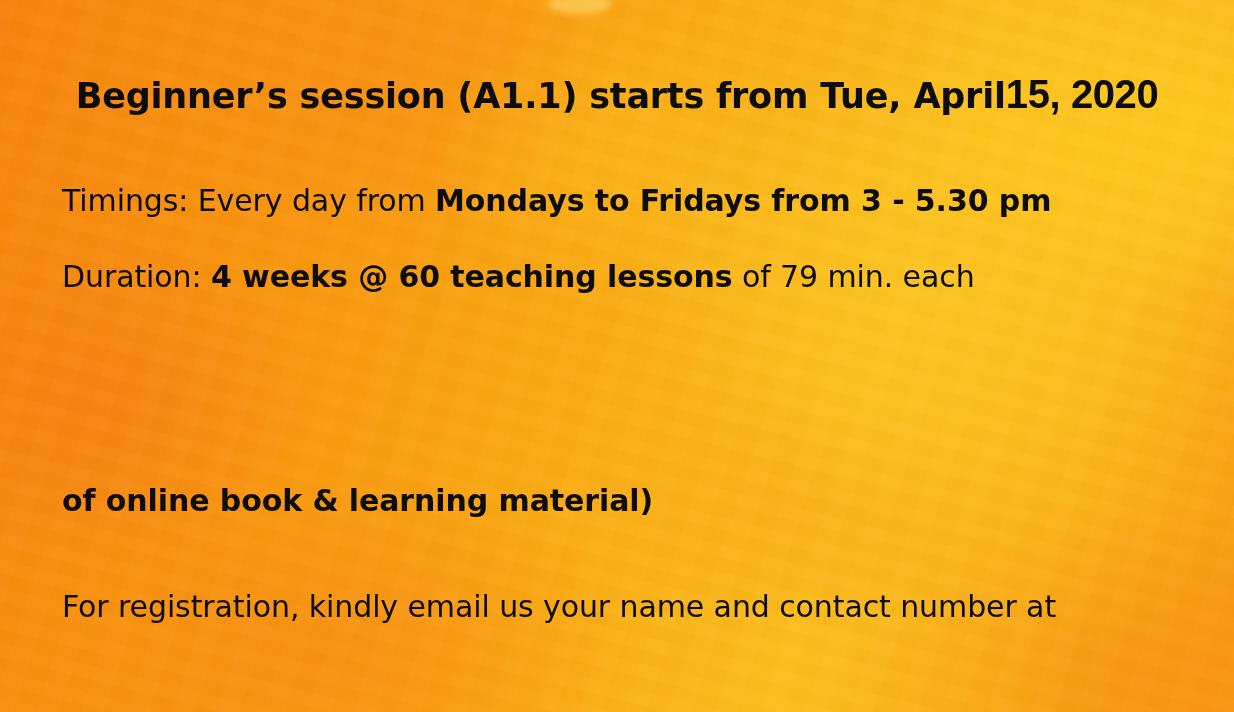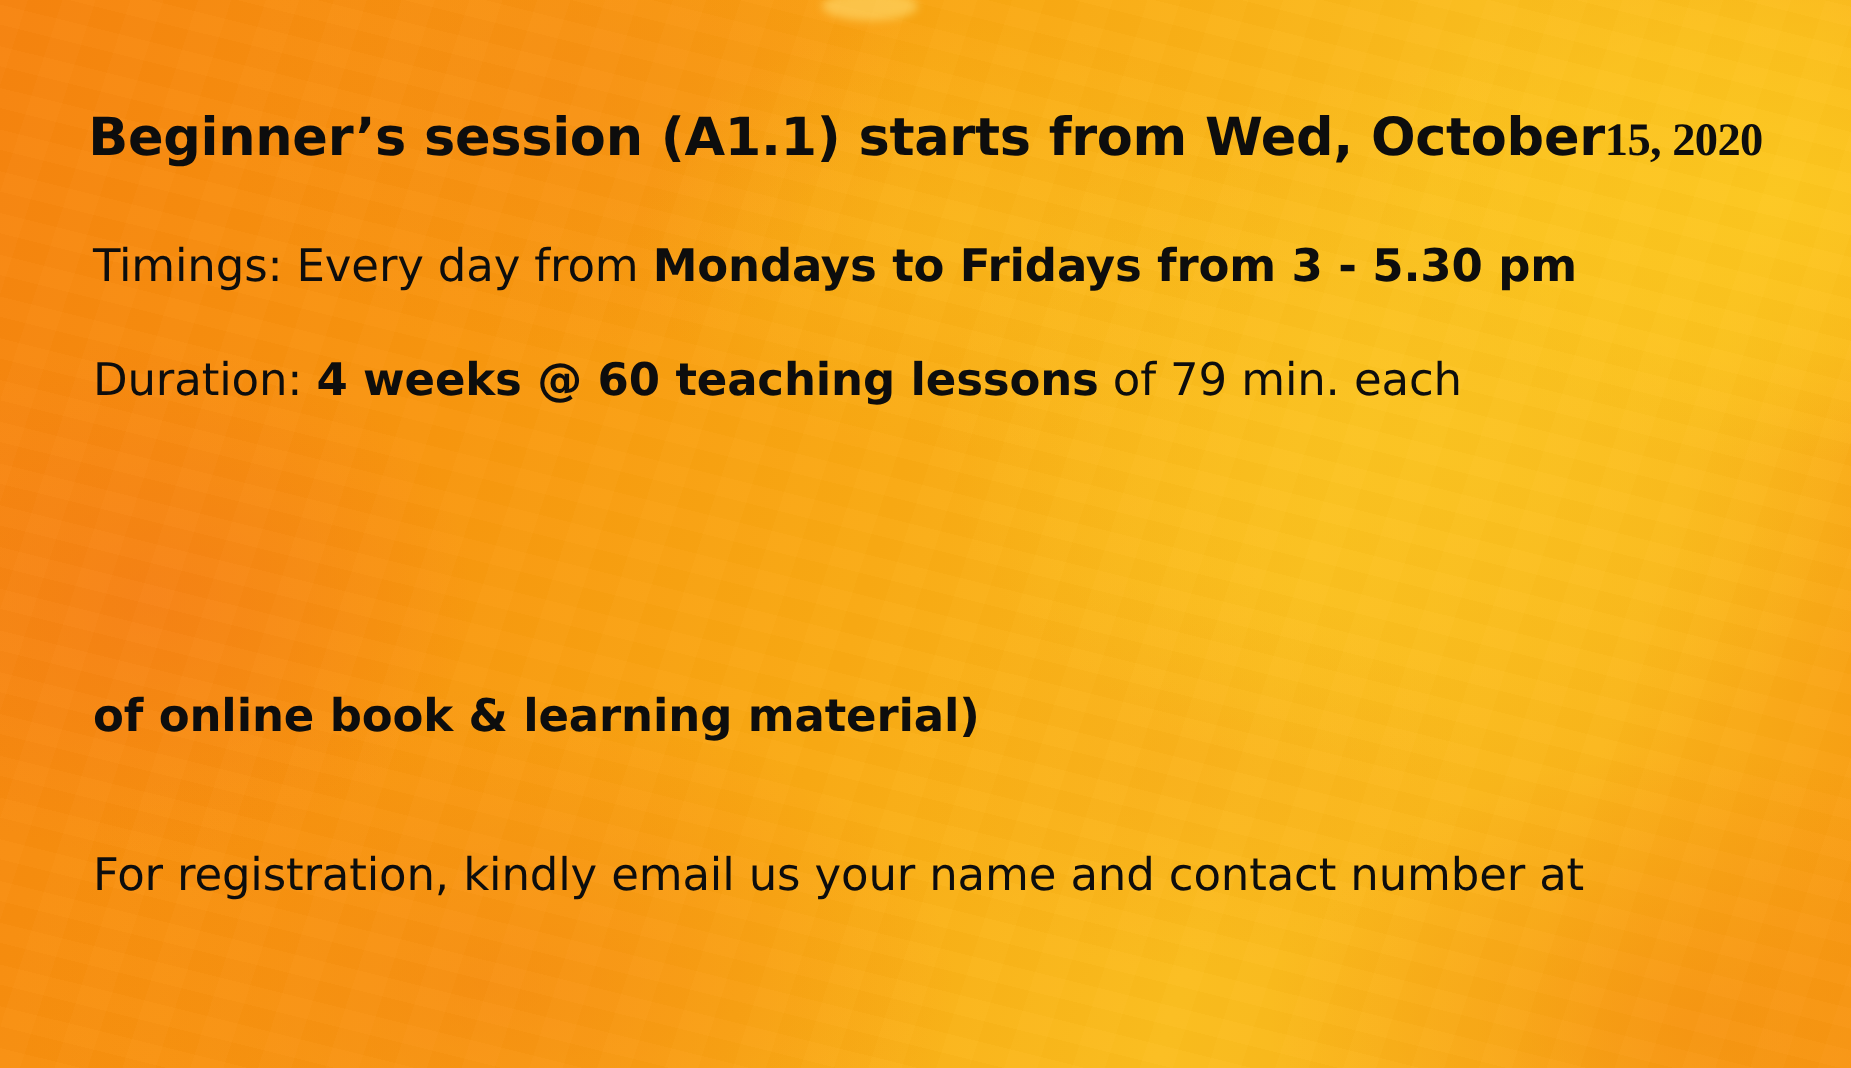--- a/index.html
+++ b/index.html
@@ -57,32 +57,33 @@
     left: 0;
     right: 0;
     top: 72px;
     text-align: center;
     font-size: 35px;
     font-weight: bold;
     letter-spacing: -0.2px;
     white-space: nowrap;
   }
   .title .datepart {
-    font-family: Liberation Serif, serif;
-    font-size: 31px;
+    font-family: Liberation Sans, sans-serif;
+    font-size: 40px;
     font-weight: bold;
     letter-spacing: -0.4px;
   }
   .line {
     position: absolute;
     left: 62px;
     font-size: 30px;
     font-weight: normal;
     white-space: nowrap;
     letter-spacing: -0.1px;
+    margin-top: 23px;
   }
   .line b { font-weight: bold; }
   .l1 { top: 160px; }
   .l2 { top: 236px; }
   .l3 { top: 310px; }
   .l4 { top: 385px; }
   .l5 { top: 460px; }
   .l6 { top: 566px; }
   .l7 { top: 614px; }
   .maillink {
@@ -95,21 +96,21 @@
 </style>
 </head>
 <body>
 
 <div id="slide">
   <div class="texture"></div>
   <div class="smudge"></div>
 
   <div class="content">
 
-    <div class="title"><span>Beginner’s session (A1.1) starts from Wed, October</span><span class="datepart">15, 2020</span></div>
+    <div class="title"><span>Beginner’s session (A1.1) starts from Tue, April</span><span class="datepart">15, 2020</span></div>
 
     <div class="line l1"><span>Timings: Every day from </span><b>Mondays to Fridays from 3 - 5.30 pm</b></div>
 
     <div class="line l2"><span>Duration: </span><b>4 weeks @ 60 teaching lessons</b><span> of 79 min. each</span></div>
 
 
 
     <div class="line l5"><b>of online book &amp; learning material)</b></div>
 
     <div class="line l6"><span>For registration, kindly email us your name and contact number at</span></div>

